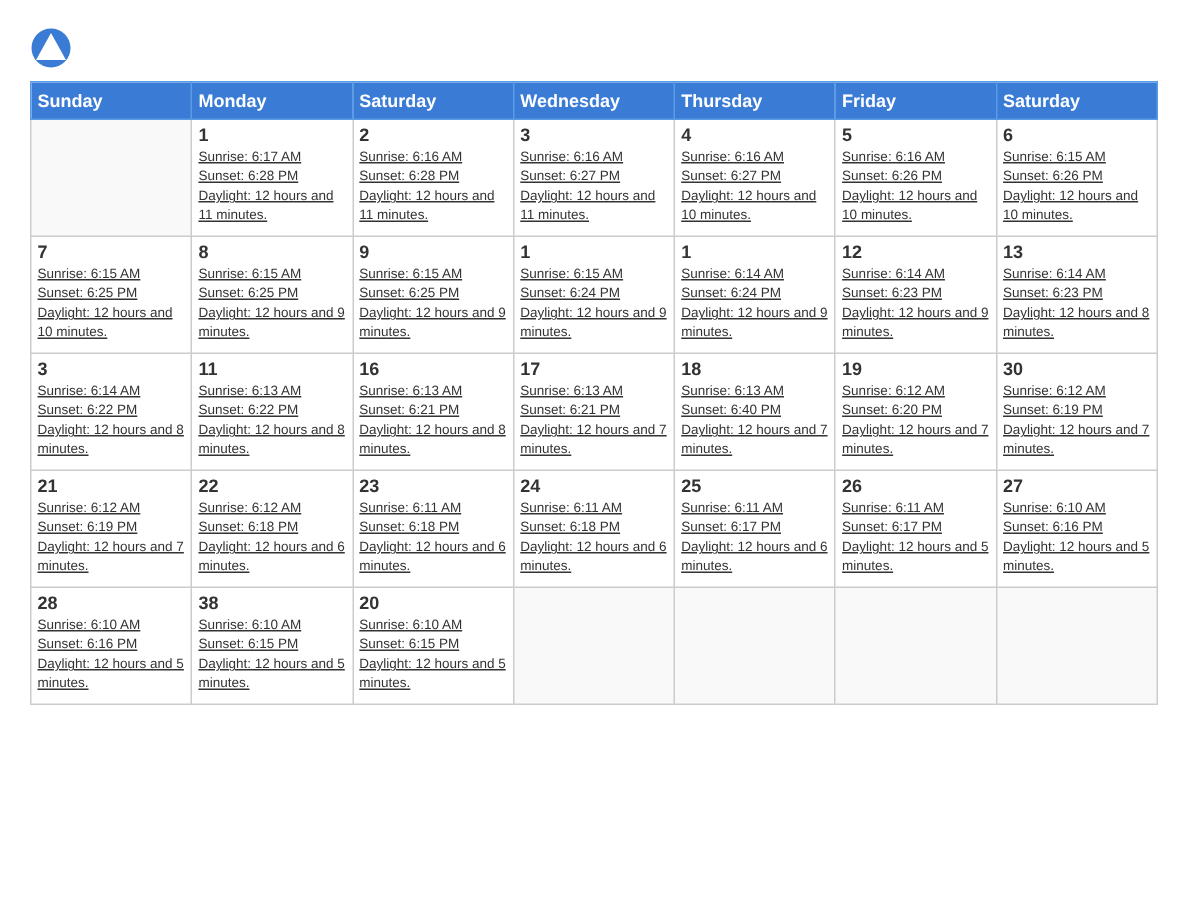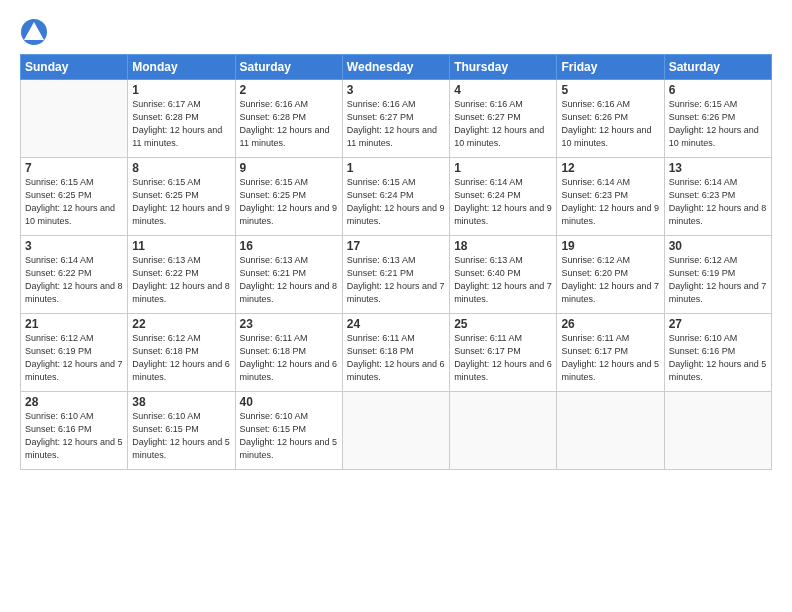--- a/index.html
+++ b/index.html
@@ -87,20 +87,21 @@
     .day-num {
       font-size: 12px;
       font-weight: bold;
       display: block;
       margin-bottom: 1px;
     }
     .day-info {
       font-size: 9px;
       line-height: 1.45;
       color: #333;
+      text-decoration: underline;
     }
   </style>
 </head>
 <body>
 
 <div class="page">
   <div class="header">
     <div class="logo">
       <svg class="logo-icon" viewBox="0 0 28 28">
         <circle cx="14" cy="14" r="13" fill="#3a7bd5"></circle>
@@ -337,21 +338,21 @@
 and 5 minutes.</div>
           </td>
           <td>
             <span class="day-num">38</span>
             <div class="day-info">Sunrise: 6:10 AM
 Sunset: 6:15 PM
 Daylight: 12 hours
 and 5 minutes.</div>
           </td>
           <td>
-            <span class="day-num">40</span>
+            <span class="day-num">20</span>
             <div class="day-info">Sunrise: 6:10 AM
 Sunset: 6:15 PM
 Daylight: 12 hours
 and 5 minutes.</div>
           </td>
           <td class="empty"></td>
           <td class="empty"></td>
           <td class="empty"></td>
           <td class="empty"></td>
         </tr>

